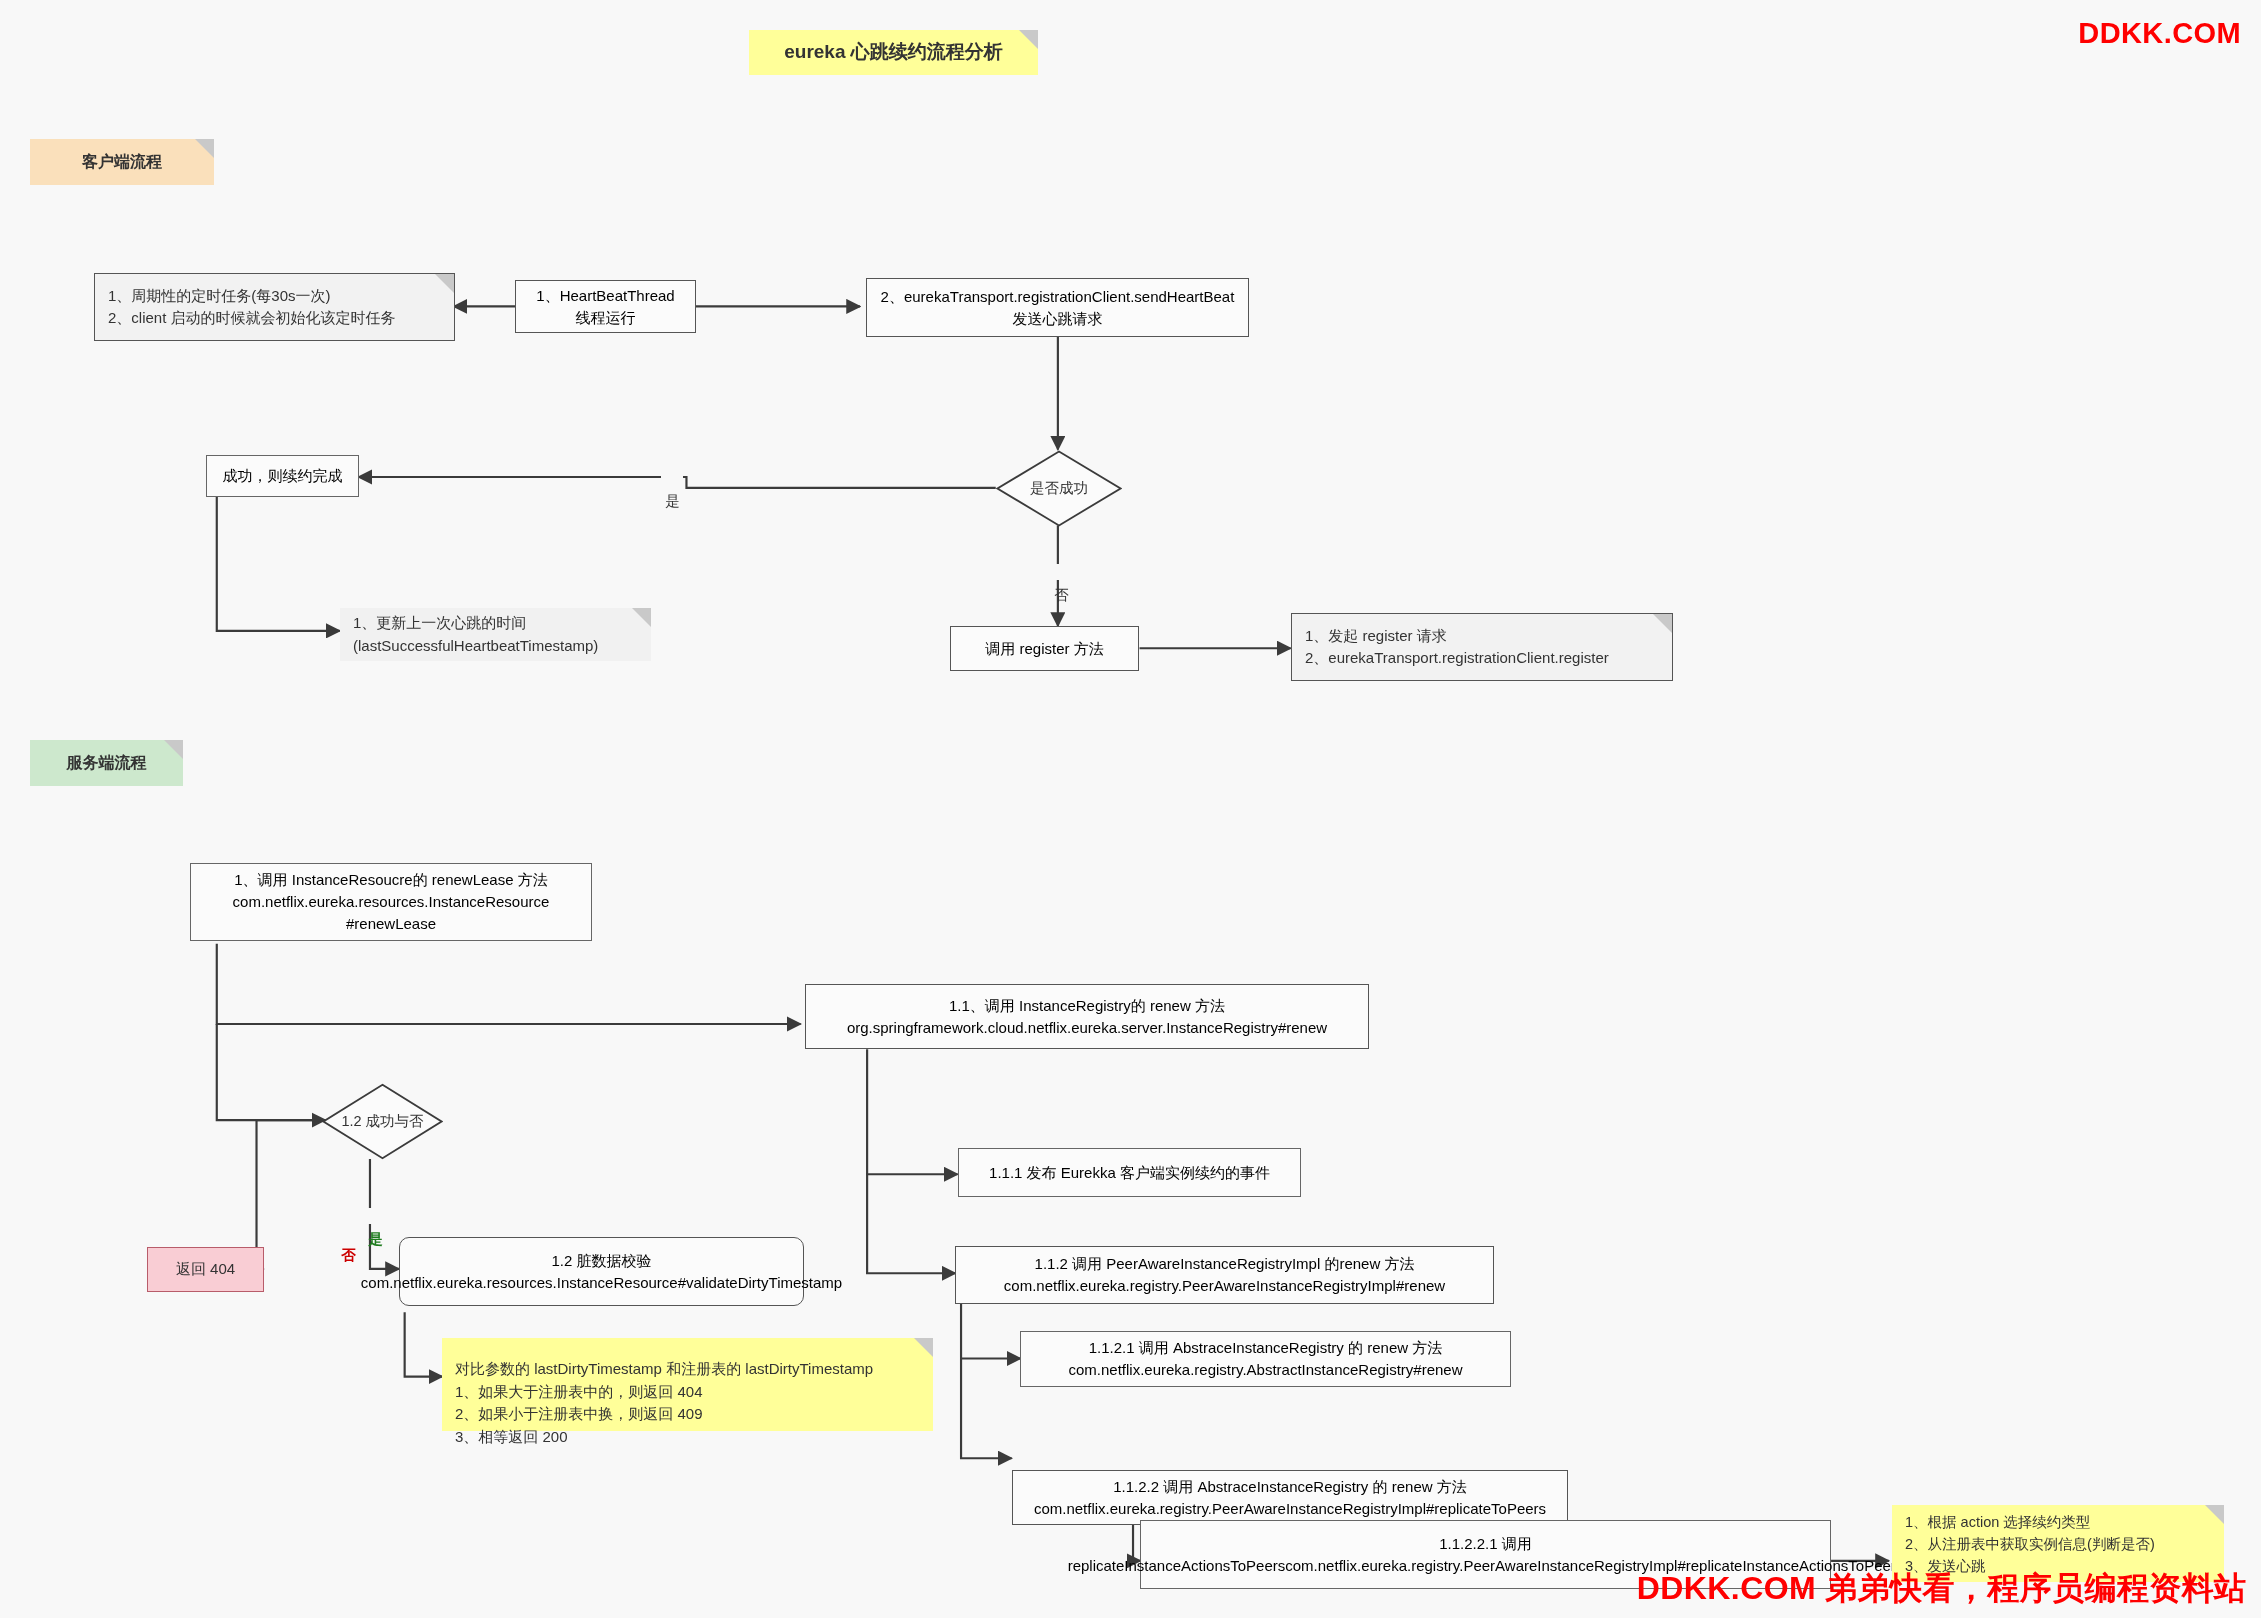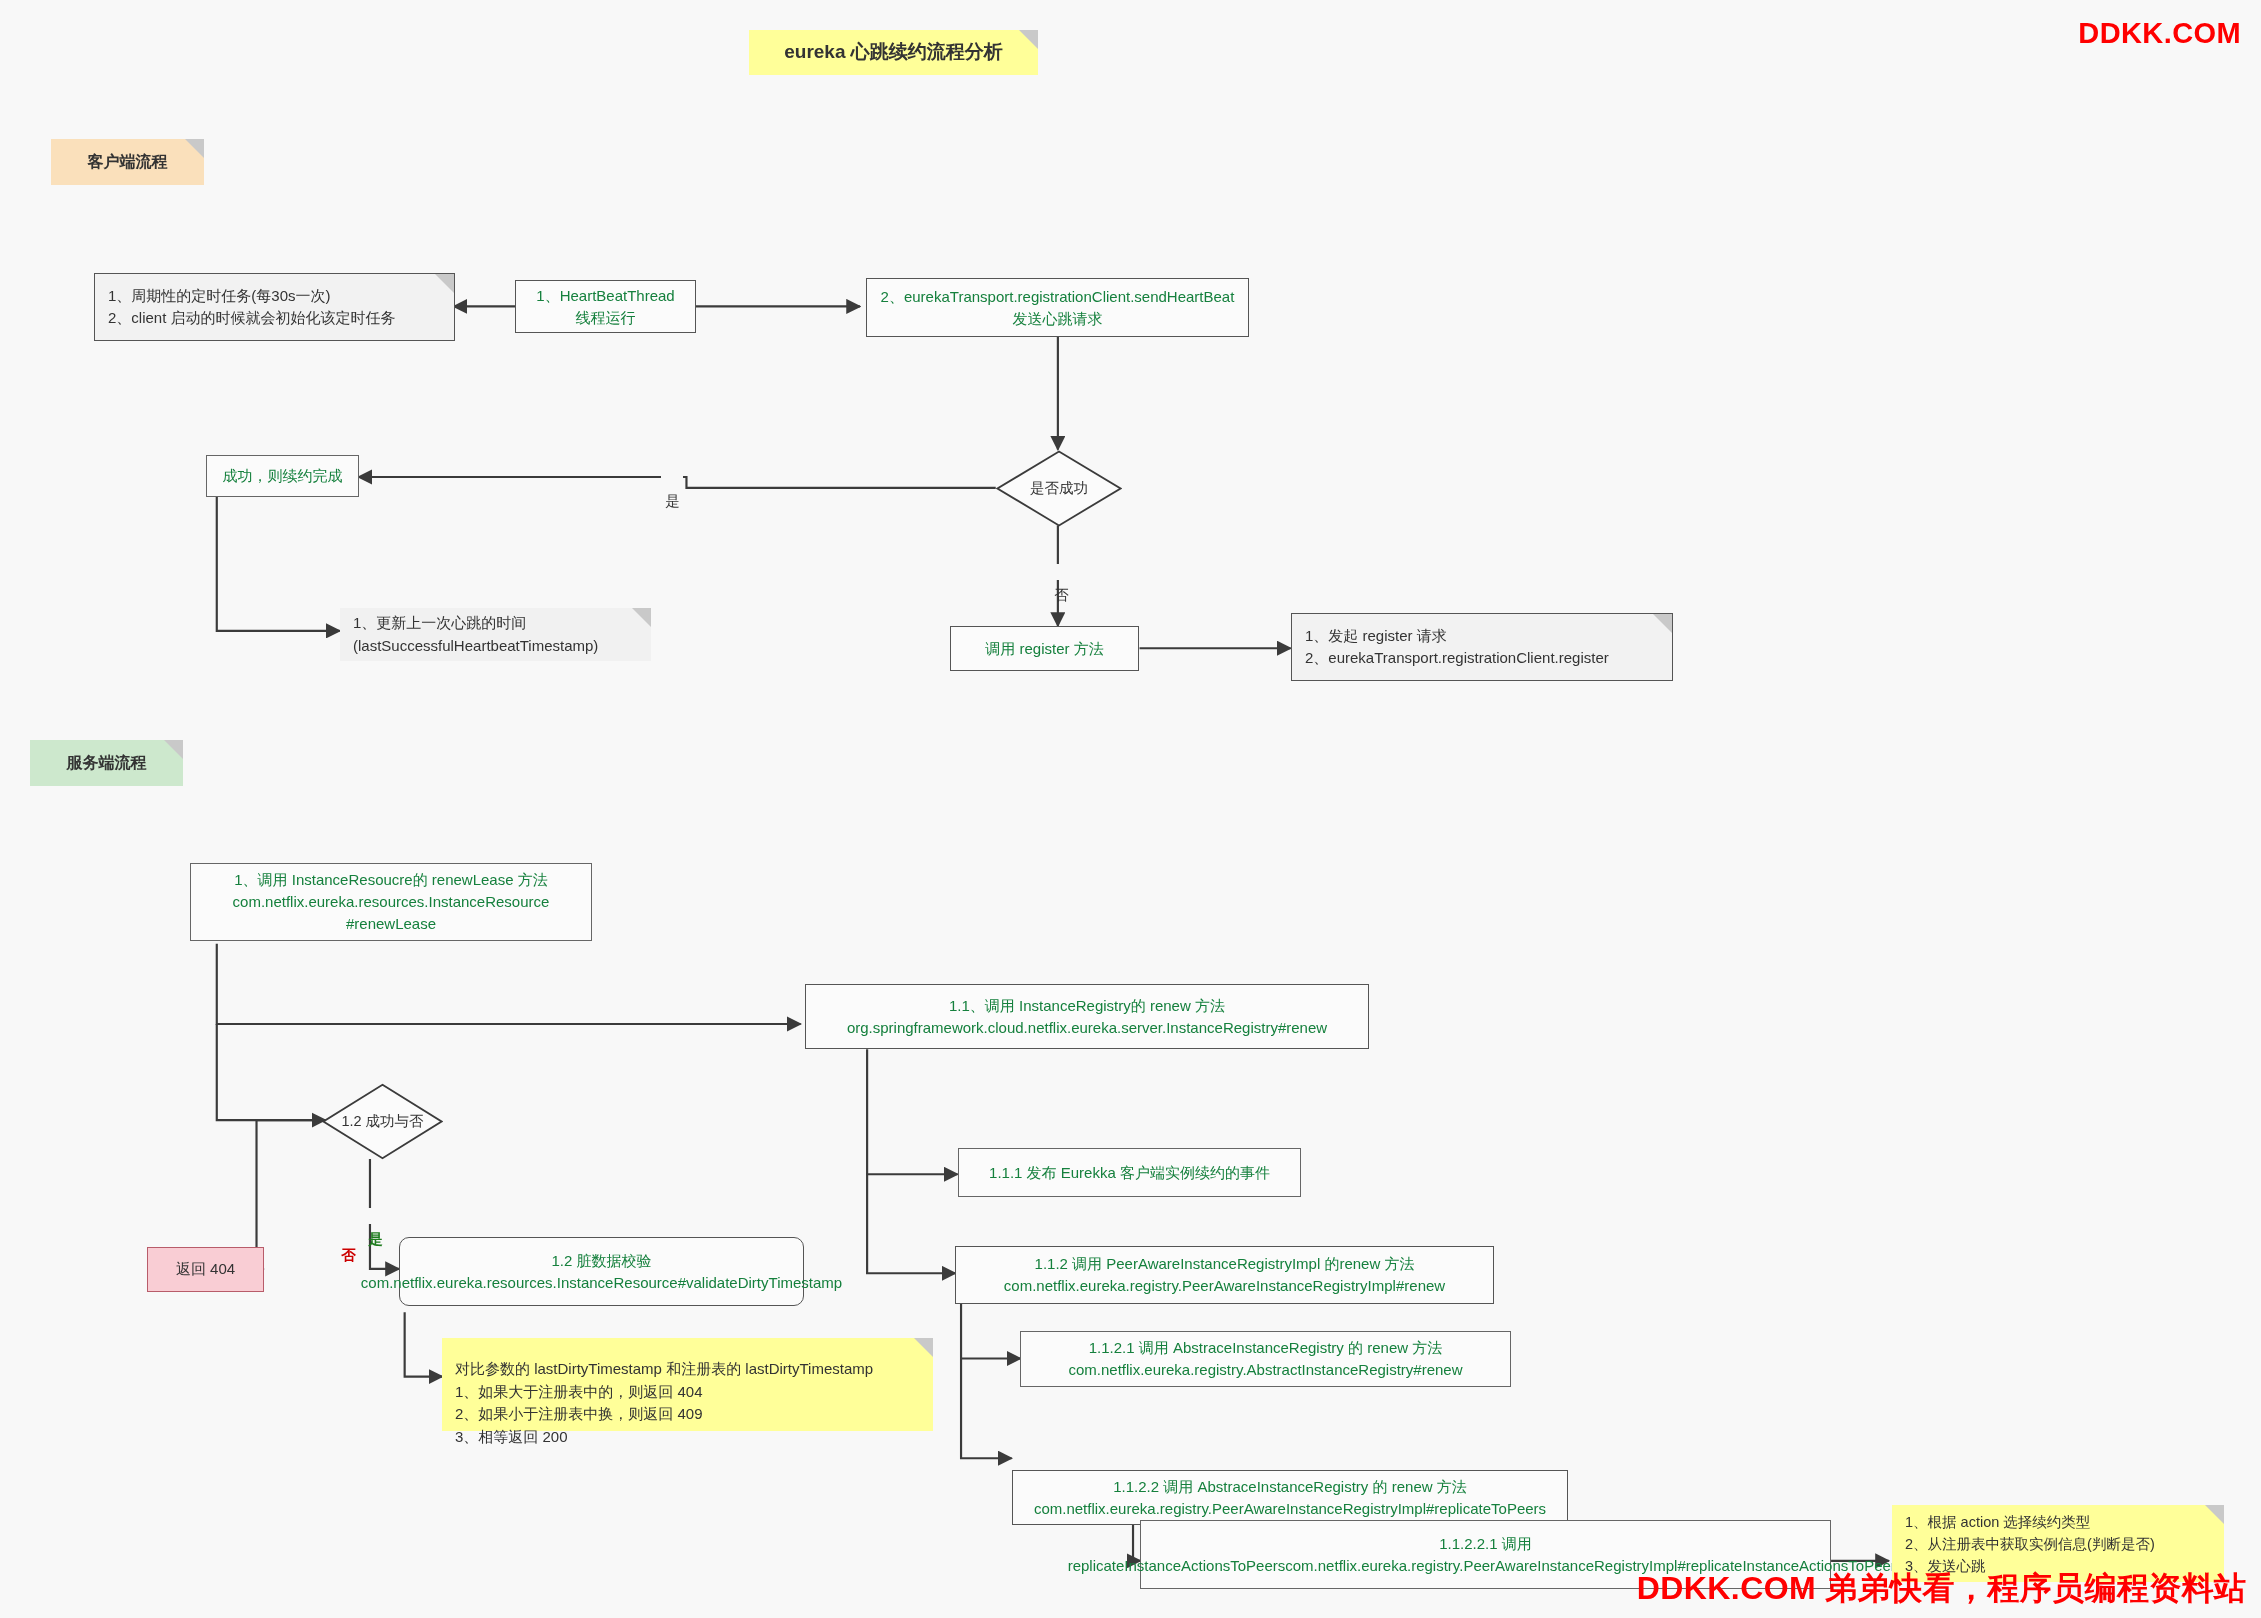--- a/index.html
+++ b/index.html
@@ -25,21 +25,21 @@
     pointer-events: none;
   }
   
   .node {
     position: absolute;
     box-sizing: border-box;
     display: flex;
     align-items: center;
     justify-content: center;
     text-align: center;
-    color: #15803d;
+    color: #000000;
     line-height: 1.45;
     white-space: pre-line;
     padding: 2.9px 5.8px;
   }
   .rect {
     background: #fbfbfb;
     border: 1.4px solid #555555;
   }
   .rect-light {
     background: #fbfbfb;
@@ -191,21 +191,21 @@
 
       <path d="M 2534 2160 L 2614 2160" marker-end="url(#arrow)"></path>
     </g>
   </svg>
 
   <div class="note note-yellow banner" style="left:749px; top:30px; width:289px; height:45px; font-size:19px;">
     <span class="fold fold-grey"></span>
     <span>eureka 心跳续约流程分析</span>
   </div>
 
-  <div class="note note-orange banner" style="left:30px; top:139px; width:153px; height:46px; font-size:16px;margin-left:21px;">
+  <div class="note note-orange banner" style="left:30px; top:139px; width:184px; height:46px; font-size:16px;">
     <span class="fold fold-grey"></span>
     <span>客户端流程</span>
   </div>
 
   <div class="note note-green banner" style="left:30px; top:740px; width:153px; height:46px; font-size:16px;">
     <span class="fold fold-grey"></span>
     <span>服务端流程</span>
   </div>
 
   <div class="note note-grey" style="left:94px; top:273px; width:361px; height:68px; font-size:15px;">

